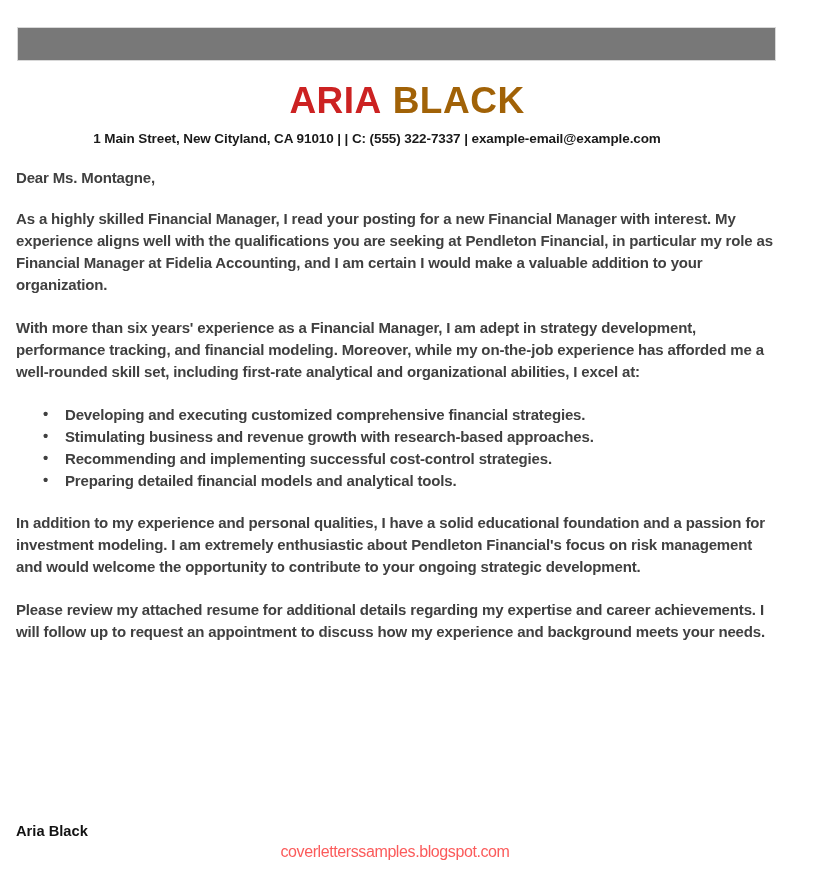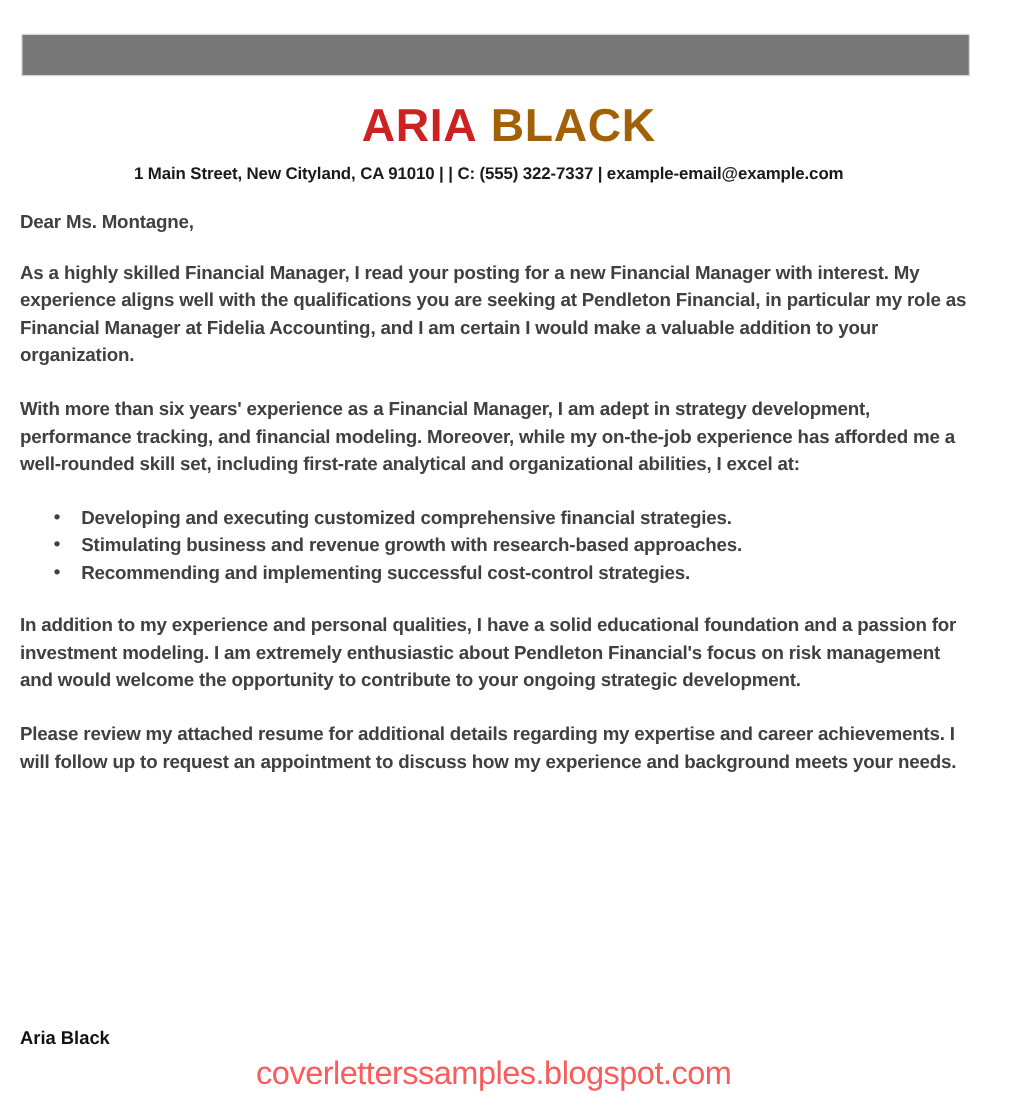--- a/index.html
+++ b/index.html
@@ -49,21 +49,21 @@
   .name-first {
     color: #cc2222;
   }
   .name-last {
     color: #a16207;
   }
 
   
   .contact-line {
     position: absolute;
-    left: 18px;
+    left: 4px;
     top: 131px;
     width: 746px;
     text-align: center;
     font-size: 13.5px;
     font-weight: bold;
     color: #1a1a1a;
     letter-spacing: -0.1px;
   }
 
   
@@ -121,21 +121,21 @@
     color: #121212;
   }
 
   
   .watermark {
     position: absolute;
     left: 0;
     top: 843px;
     width: 790px;
     text-align: center;
-    font-size: 26px;
+    font-size: 16px;
     color: #fb5b5b;
     letter-spacing: -0.4px;
     font-weight: normal;
   }
 </style>
 </head>
 <body>
 
 <div class="page">
 
@@ -152,20 +152,21 @@
     <p class="salutation">Dear Ms. Montagne,</p>
 
     <p class="para">As a highly skilled Financial Manager, I read your posting for a new Financial Manager with interest. My experience aligns well with the qualifications you are seeking at Pendleton Financial, in particular my role as Financial Manager at Fidelia Accounting, and I am certain I would make a valuable addition to your organization.</p>
 
     <p class="para">With more than six years' experience as a Financial Manager, I am adept in strategy development, performance tracking, and financial modeling. Moreover, while my on-the-job experience has afforded me a well-rounded skill set, including first-rate analytical and organizational abilities, I excel at:</p>
 
     <ul class="bullets">
       <li>Developing and executing customized comprehensive financial strategies.</li>
       <li>Stimulating business and revenue growth with research-based approaches.</li>
       <li>Recommending and implementing successful cost-control strategies.</li>
+      <li>Preparing detailed financial models and analytical tools.</li>
     </ul>
 
     <p class="para">In addition to my experience and personal qualities, I have a solid educational foundation and a passion for investment modeling. I am extremely enthusiastic about Pendleton Financial's focus on risk management and would welcome the opportunity to contribute to your ongoing strategic development.</p>
 
     <p class="para">Please review my attached resume for additional details regarding my expertise and career achievements. I will follow up to request an appointment to discuss how my experience and background meets your needs.</p>
 
 
 
   </div>
 

